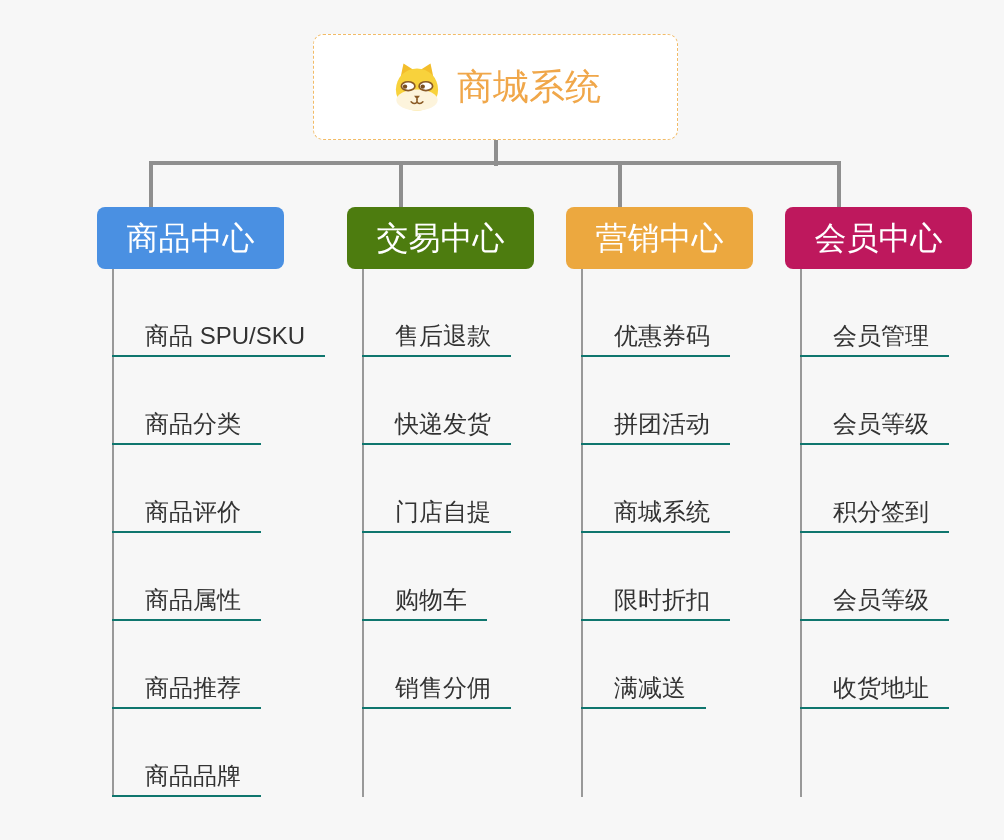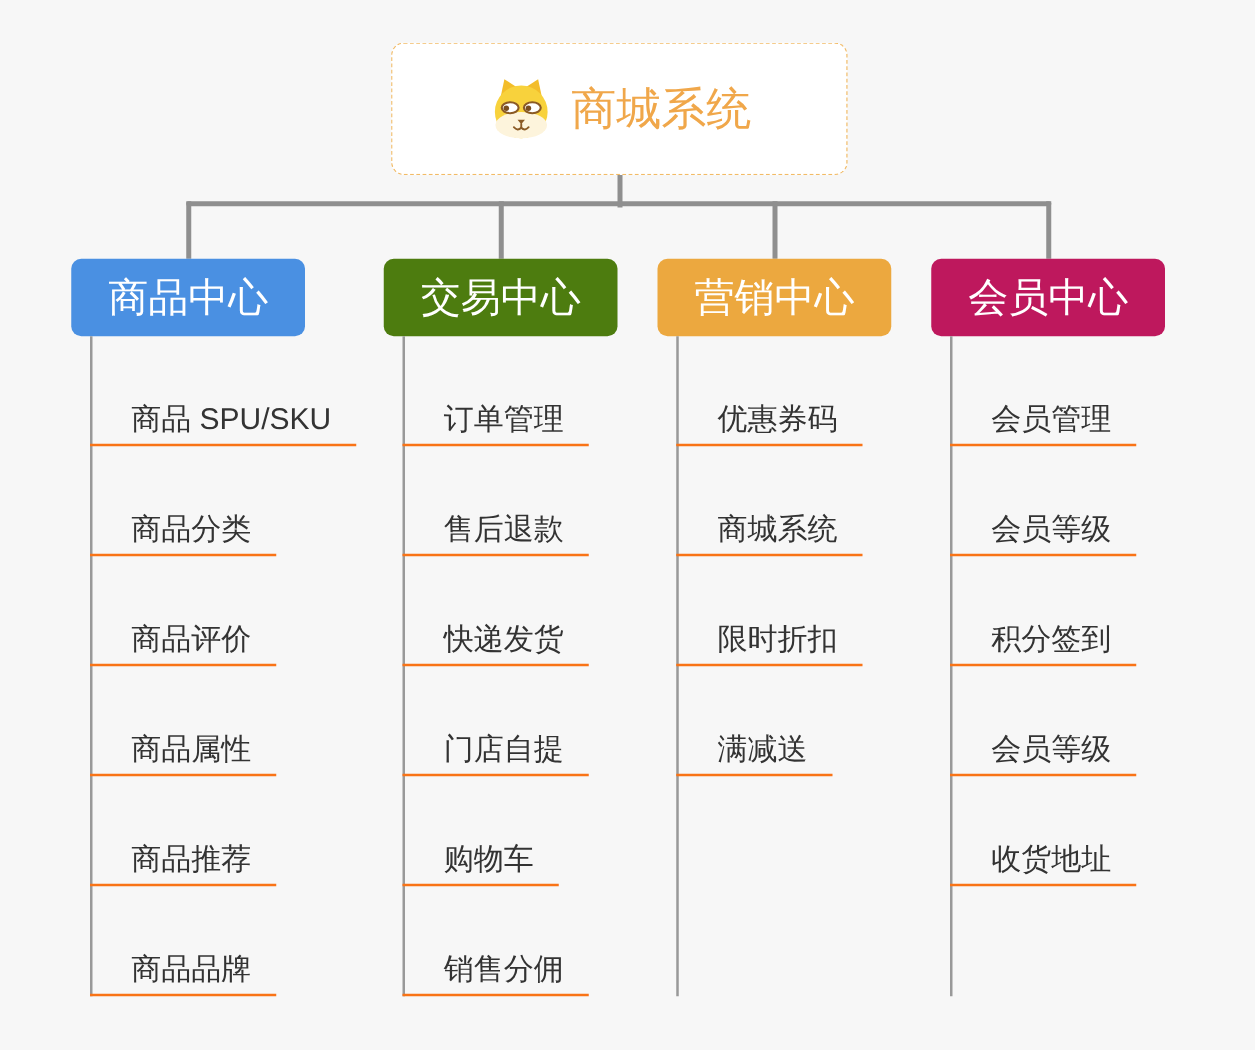--- a/index.html
+++ b/index.html
@@ -22,38 +22,38 @@
   .root {
     position:absolute; left:313px; top:34px; width:365px; height:106px;
     background:#ffffff; border:1px dashed #f2bb66; border-radius:10px;
     box-sizing:border-box;
     display:flex; align-items:center; justify-content:center; gap:13px;
   }
   .root-title { font-size:36px; line-height:1; color:#f0a74a; white-space:nowrap; }
   .dog { width:54px; height:54px; display:inline-flex; }
 
   
-  .branch { position:absolute; top:207px; width:187px; }
+  .branch { position:absolute; top:207px; width:187px;margin-left:40px; }
   .b0 { left:57px; } .b1 { left:307px; } .b2 { left:526px; } .b3 { left:745px; }
   .branch-header {
     position:relative; width:187px; height:62px; border-radius:8px;
     display:flex; align-items:center; justify-content:center;
     color:#ffffff; font-size:32px; line-height:1; white-space:nowrap;
     box-sizing:border-box;
   }
   .spine {
     position:absolute; left:15px; top:62px; width:2px; height:528px;
     background:#999999;
   }
   .children { position:absolute; left:15px; top:62px; display:flex; flex-direction:column; }
   .child { height:88px; display:flex; align-items:flex-end; }
   .child-label {
     display:inline-block; white-space:nowrap;
     padding:0 20px 6px 33px;
-    border-bottom:2px solid #f97316;
+    border-bottom:2px solid #0f766e;
     font-size:24px; line-height:1.1; color:#333333;
   }
 </style>
 </head>
 <body>
 
 <div class="canvas">
 
   <div class="conn stub"></div>
   <div class="conn bus"></div>
@@ -104,23 +104,20 @@
           <span class="child-label">商品品牌</span>
         </div>
     </div>
   </div>
 
   <div class="branch b1">
     <div class="branch-header" style="background: #4d7c0f;">交易中心</div>
     <div class="spine"></div>
     <div class="children">
       <div class="child">
-          <span class="child-label">订单管理</span>
-        </div>
-      <div class="child">
           <span class="child-label">售后退款</span>
         </div>
       <div class="child">
           <span class="child-label">快递发货</span>
         </div>
       <div class="child">
           <span class="child-label">门店自提</span>
         </div>
       <div class="child">
           <span class="child-label">购物车</span>
@@ -130,20 +127,23 @@
         </div>
     </div>
   </div>
 
   <div class="branch b2">
     <div class="branch-header" style="background: rgb(236, 168, 63);">营销中心</div>
     <div class="spine"></div>
     <div class="children">
       <div class="child">
           <span class="child-label">优惠券码</span>
+        </div>
+      <div class="child">
+          <span class="child-label">拼团活动</span>
         </div>
       <div class="child">
           <span class="child-label">商城系统</span>
         </div>
       <div class="child">
           <span class="child-label">限时折扣</span>
         </div>
       <div class="child">
           <span class="child-label">满减送</span>
         </div>

